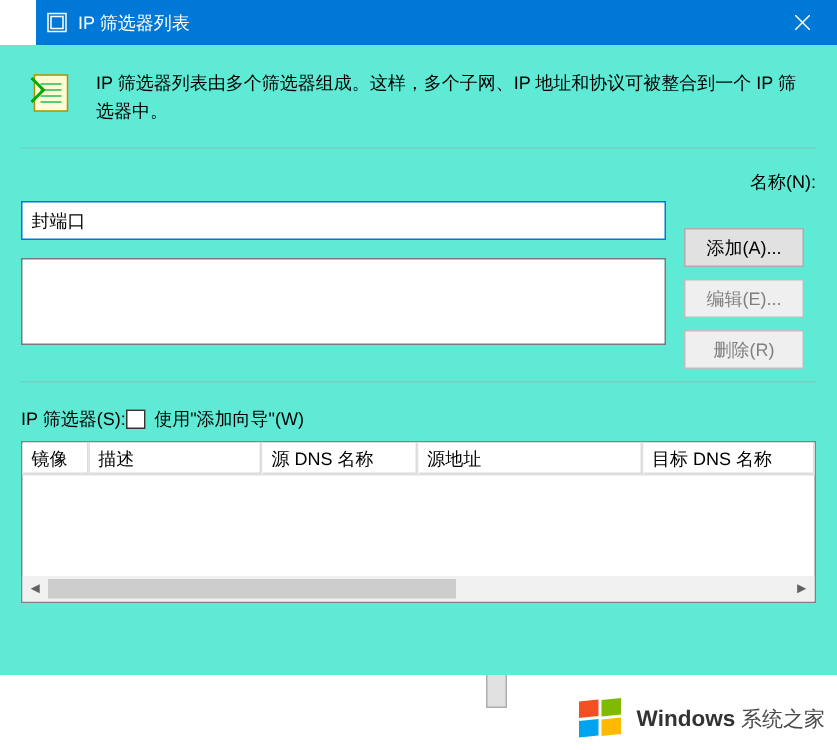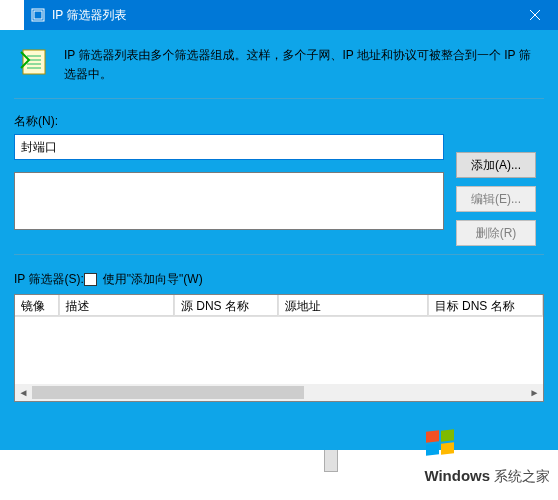--- a/index.html
+++ b/index.html
@@ -19,40 +19,40 @@
   .titlebar .spacer { flex: 1; }
   .titlebar .close-btn {
     width: 46px; height: 30px; display: flex; align-items: center; justify-content: center;
     font-size: 13px; cursor: default;
   }
   .titlebar .close-btn svg { stroke: #fff; }
 
   .client {
     position: absolute; left: 0; right: 0; top: 30px; bottom: 50px;
     padding: 10px 14px 6px 14px;
-    background: #0ea5e9;
+    background: #5eead4;
   }
 
   .headerrow {
     display: flex; align-items: flex-start; gap: 14px;
     padding: 6px 4px 14px 4px;
   }
   .headericon {
     width: 32px; height: 32px; flex: 0 0 32px;
     display: flex; align-items: center; justify-content: center;
   }
   .desc-main {
     font-size: 12px; color: #000; line-height: 1.6;
   }
 
   .sep { height: 1px; background: #a0a0a0; margin: 0 0 14px 0; opacity: .35; }
   .sep2 { height: 1px; background: #a0a0a0; margin: 8px 0 10px 0; opacity: .35; }
 
   .field-label {
-    font-size: 12px; margin-bottom: 4px;
+    font-size: 12px; margin-bottom: 4px; text-align: right;
   }
 
   .columns {
     display: flex; gap: 12px; align-items: flex-start;
   }
   .left-col { flex: 0 0 430px; }
   .right-col { flex: 0 0 80px; display: flex; flex-direction: column; gap: 8px; margin-top: 18px; }
 
   .name-input {
     width: 430px; height: 26px; border: 1px solid #0078d7;
@@ -112,21 +112,21 @@
   .bottom-cut {
     position: absolute; left: 0; right: 0; bottom: 0; height: 50px;
     background: #fff; display: flex; align-items: center;
     padding: 0 12px;
   }
   .bottom-cut .btn-cut {
     position: absolute; right: 220px; top: 0;
     width: 14px; height: 22px; border: 1px solid #adadad; border-top: none;
     background: #e1e1e1;
   }
-  .bottom-cut .wm { position: absolute; right: 8px; bottom: 16px; display: flex; align-items: flex-start; gap: 8px; flex-direction: column; }
+  .bottom-cut .wm { position: absolute; right: 8px; bottom: 4px; display: flex; align-items: center; gap: 8px; }
   .wm .wlogo {
     width: 32px; height: 32px; position: relative;
   }
   .wm .wlogo .pane { position: absolute; width: 13px; height: 11px; }
   .wm .p1 { left: 2px;  top: 3px;  background: #f25022; transform: skewY(-6deg);}
   .wm .p2 { left: 17px; top: 2px;  background: #7fba00; transform: skewY(-6deg);}
   .wm .p3 { left: 2px;  top: 16px; background: #00a4ef; transform: skewY(-6deg);}
   .wm .p4 { left: 17px; top: 15px; background: #ffb900; transform: skewY(-6deg);}
   .wm .wtxt { font-size: 14px; color: #4b4b4b; display: flex; flex-direction: column; line-height: 1.1;}
   .wm .wtxt .l1 b { font-weight: 600; color: #333; font-size: 15px; }

